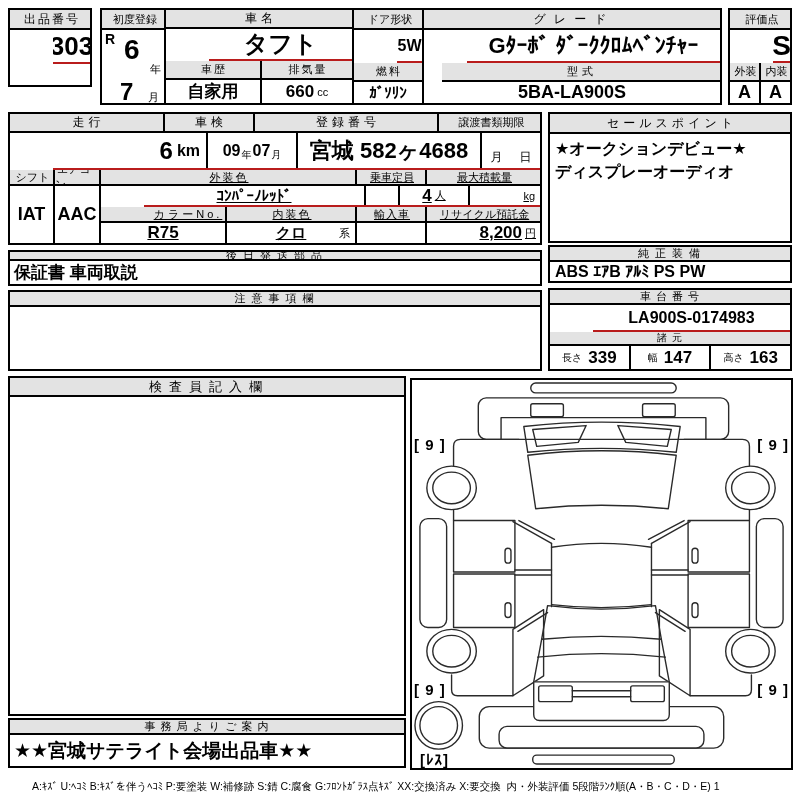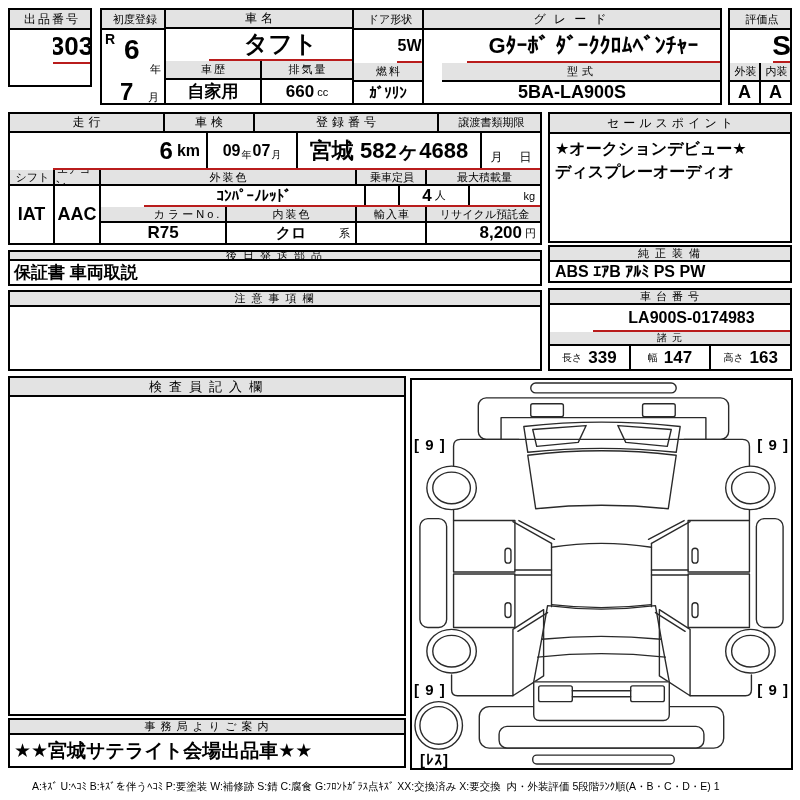--- a/index.html
+++ b/index.html
@@ -124,21 +124,21 @@
     </div>
     <div class="row" style="flex:1;">
       <div class="col brr" style="width:45px;">
         <div class="hd2" style="height:16px;letter-spacing:0;">シフト</div>
         <div class="cell v18" style="flex:1;">IAT</div>
       </div>
       <div class="col brr" style="width:46px;">
         <div class="hd2" style="height:16px;letter-spacing:0;">エアコン</div>
         <div class="cell v18" style="flex:1;">AAC</div>
       </div>
-      <div class="col" style="flex:1;">
+      <div class="col" style="flex:1;text-decoration:underline;">
         <div class="row" style="height:16px;">
           <div class="hd2 brr" style="width:256px;">外装色</div>
           <div class="hd2 brr" style="width:70px;letter-spacing:0;">乗車定員</div>
           <div class="hd2" style="flex:1;letter-spacing:0;">最大積載量</div>
         </div>
         <div class="row brb" style="height:21px;">
           <div class="cell brr v15" style="width:222px;">ｺﾝﾊﾟｰﾉﾚｯﾄﾞ</div>
           <div class="cell brr" style="width:34px;"></div>
           <div class="cell brr" style="width:70px;">
             <span class="v17">4</span>

